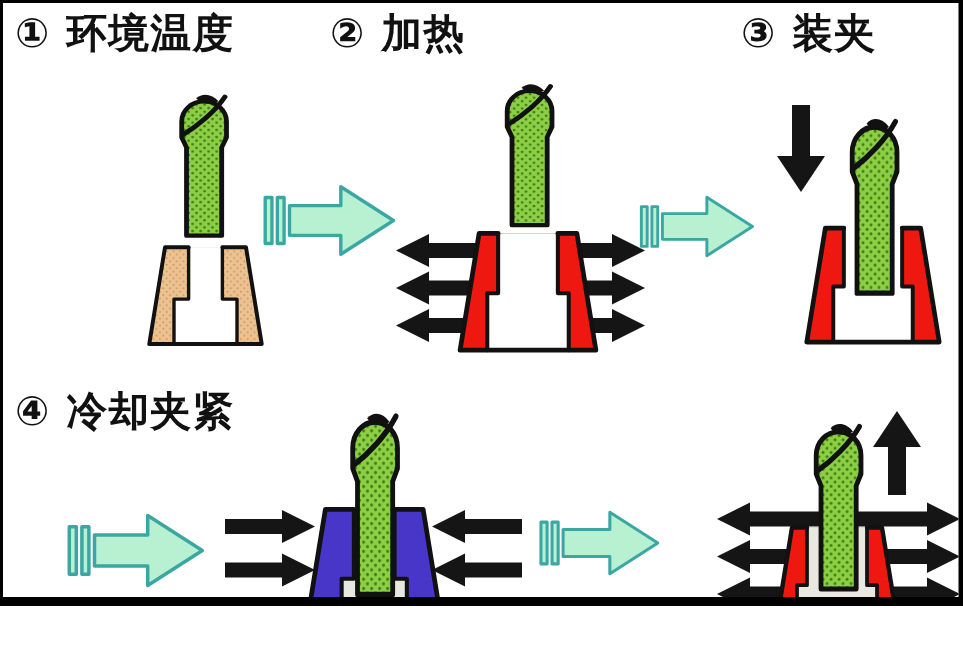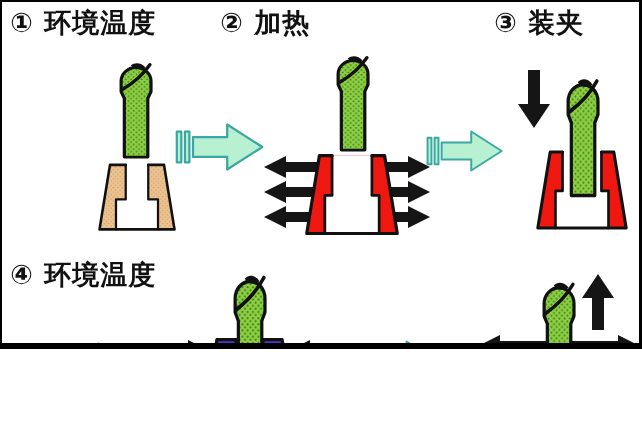--- a/index.html
+++ b/index.html
@@ -1,17 +1,17 @@
 <!DOCTYPE html>
 <html style="--background: #FFFFFF; --frame-border: #000000; --text-black: #111111; --tool-green: #8CCE44; --tool-green-dot: #3F7A14; --holder-ambient: #ECC291; --holder-ambient-dot: #C79A62; --holder-heated: #EE1810; --holder-cooled: #4836C8; --cavity-white: #FFFFFF; --cavity-gray: #E8E8E0; --outline-black: #111111; --force-arrow-black: #151515; --process-arrow-fill: #B7F1D2; --process-arrow-stroke: #3BA7A3;"><head>
 <meta charset="utf-8">
 <style>
   html,body{margin:0;padding:0;background:#ffffff;}
   .canvas{
-    position:relative;width:642px;height:349px;box-sizing:border-box;
+    position:relative;width:642px;height:404px;box-sizing:border-box;
     background:var(--background,#fff);
     border-style:solid;border-color:var(--frame-border,#000);
     border-width:2px 3px 6px 2px;
     overflow:hidden;
     font-family:"Liberation Sans", sans-serif;
   }
   .abs{position:absolute;}
   .step-label{
     position:absolute;font-size:27px;font-weight:600;line-height:1.1;
     color:var(--text-black,#111);letter-spacing:1px;white-space:nowrap;
@@ -52,21 +52,21 @@
         <rect x="2" y="13" width="5" height="34" class="parrow"></rect>
         <rect x="11" y="13" width="5" height="34" class="parrow"></rect>
         <path d="M20,19 H58 V5 L97,30 L58,55 V41 H20 Z" class="parrow"></path>
       </g>
     </defs>
   </svg>
 
   <div class="step-label" style="left:8px;top:6px">① 环境温度</div>
   <div class="step-label" style="left:218px;top:6px">② 加热</div>
   <div class="step-label" style="left:492px;top:6px">③ 装夹</div>
-  <div class="step-label" style="left:8px;top:258px">④ 环境温度</div>
+  <div class="step-label" style="left:8px;top:258px">④ 冷却夹紧</div>
 
   <svg class="abs" style="left:90px;top:157px" width="90" height="77" viewBox="0 0 120 95">
     <path class="holder-fill-ambient" d="M10,90 L24,4 L96,4 L110,90 Z"></path>
     <path class="cavity-white" d="M45,4 L45,50 L32,50 L32,90 L88,90 L88,50 L75,50 L75,4 Z"></path>
     <path class="outline" stroke-width="3.5" d="M45,4 L24,4 L10,90 L110,90 L96,4 L75,4"></path>
     <path class="outline" stroke-width="3" d="M45,4 L45,50 L32,50 L32,90 M88,90 L88,50 L75,50 L75,4"></path>
   </svg>
   <svg class="abs" style="left:101px;top:52px" width="64" height="106" viewBox="0 0 60 110" preserveAspectRatio="none">
       <use href="#tool-sym"></use>
     </svg>

